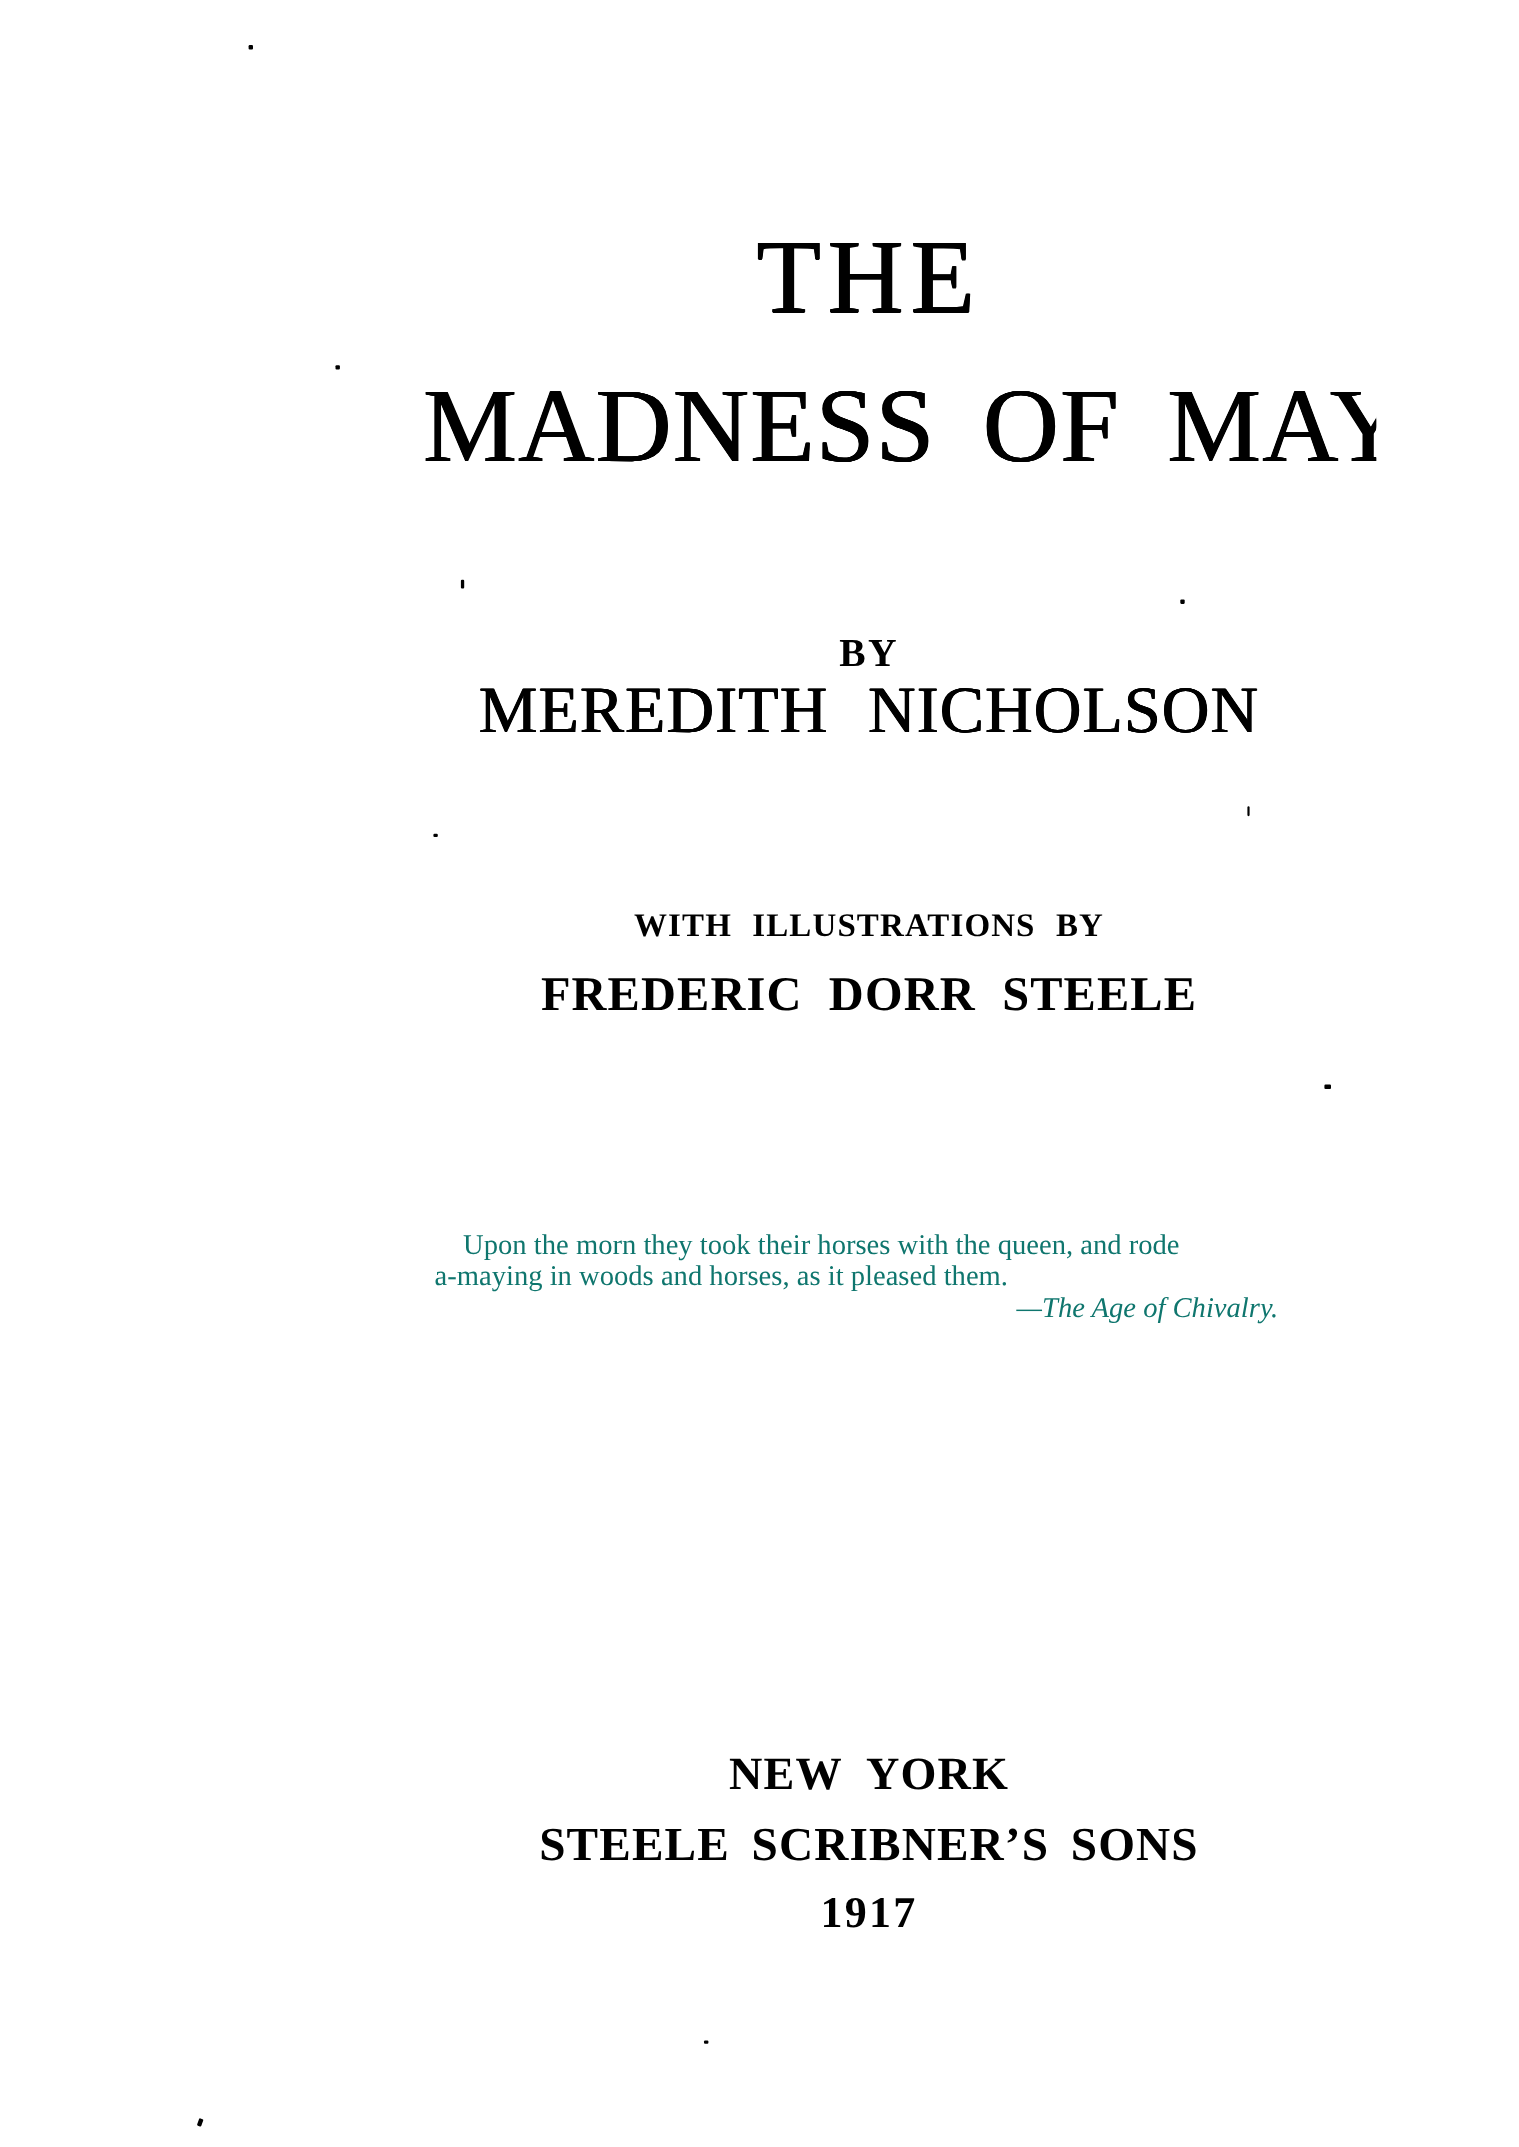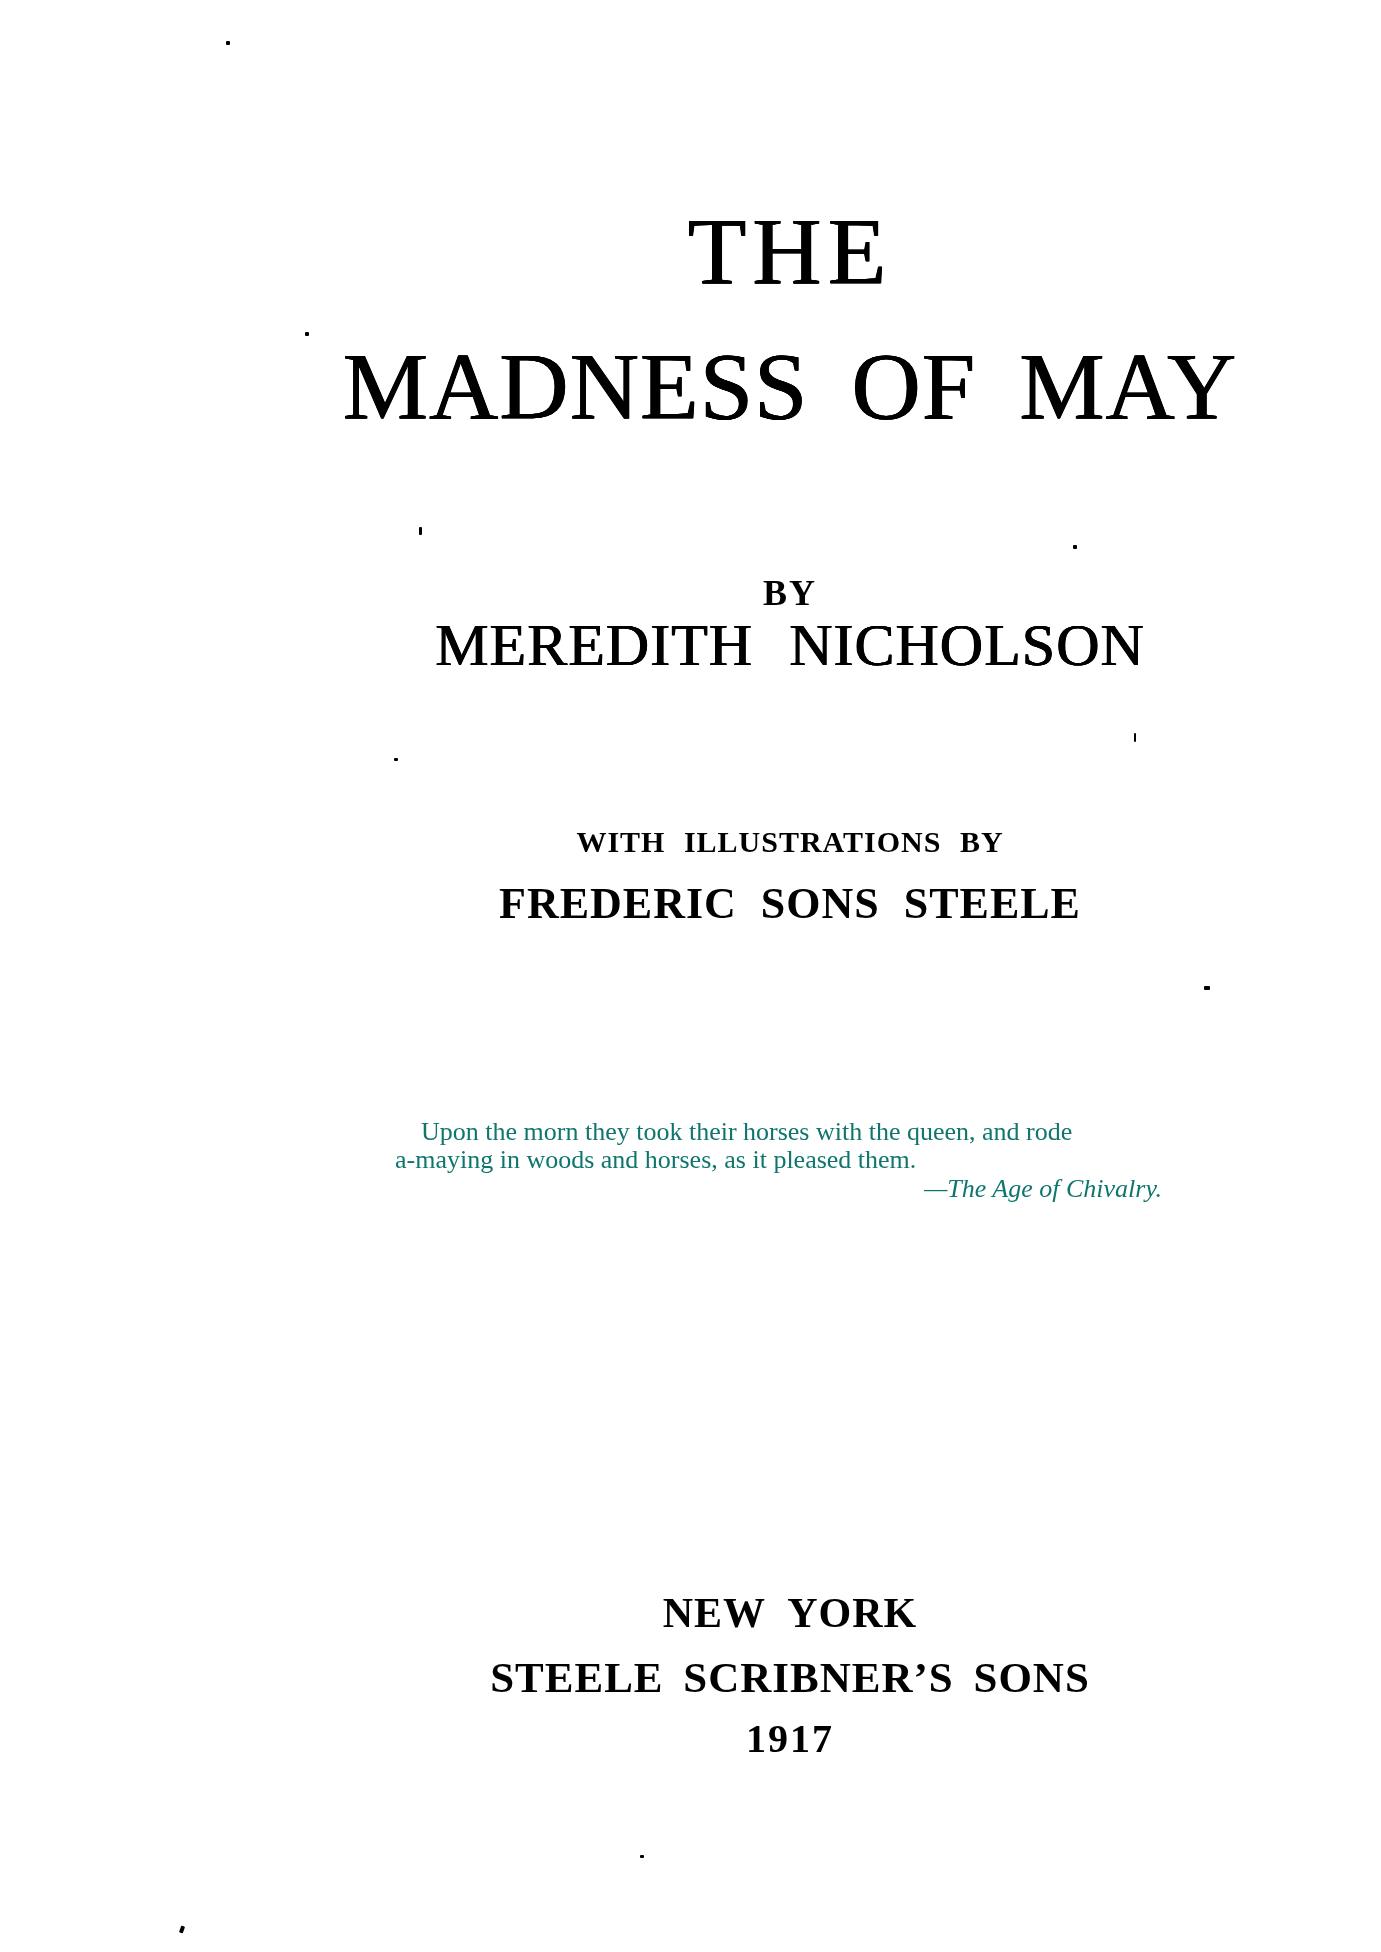--- a/index.html
+++ b/index.html
@@ -31,20 +31,21 @@
   .title-1 {
     top: 204px;
     font-size: 96px;
     letter-spacing: 6px;
   }
   .title-2 {
     top: 339px;
     font-size: 96px;
     letter-spacing: 1px;
     word-spacing: 18px;
+    margin-left: 42px;
   }
   .by-label {
     top: 575px;
     font-size: 36px;
     font-weight: 700;
     letter-spacing: 2px;
   }
   .author {
     top: 615px;
     font-size: 60px;
@@ -116,21 +117,21 @@
   <div class="line inked title-1">THE</div>
 
   <div class="line inked title-2">MADNESS OF MAY</div>
 
   <div class="line by-label">BY</div>
 
   <div class="line inked author">MEREDITH NICHOLSON</div>
 
   <div class="line illus-label">WITH ILLUSTRATIONS BY</div>
 
-  <div class="line illustrator">FREDERIC SONS STEELE</div>
+  <div class="line illustrator">FREDERIC DORR STEELE</div>
 
   <div class="epigraph">
     <div class="eline1">Upon the morn they took their horses with the queen, and rode</div>
     <div class="eline2">a-maying in woods and horses, as it pleased them.</div>
     <div class="attribution">—The Age of Chivalry.</div>
   </div>
 
   <div class="line imprint-city">NEW YORK</div>
 
   <div class="line imprint-publisher">STEELE SCRIBNER’S SONS</div>

